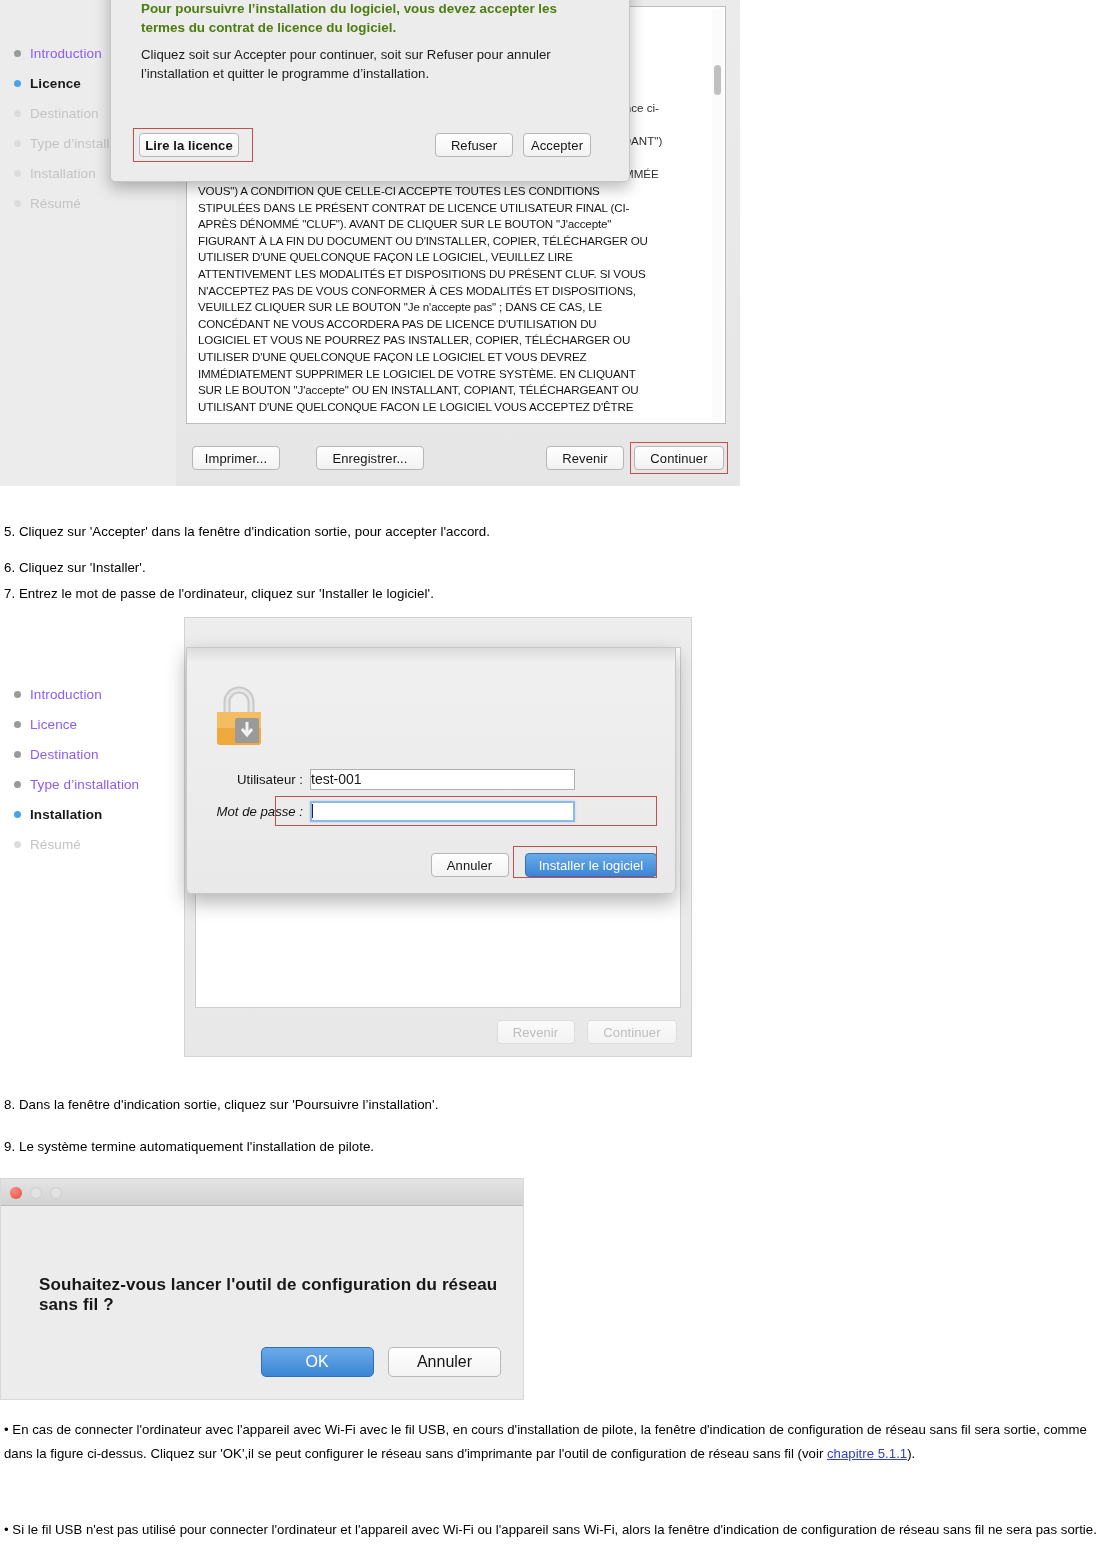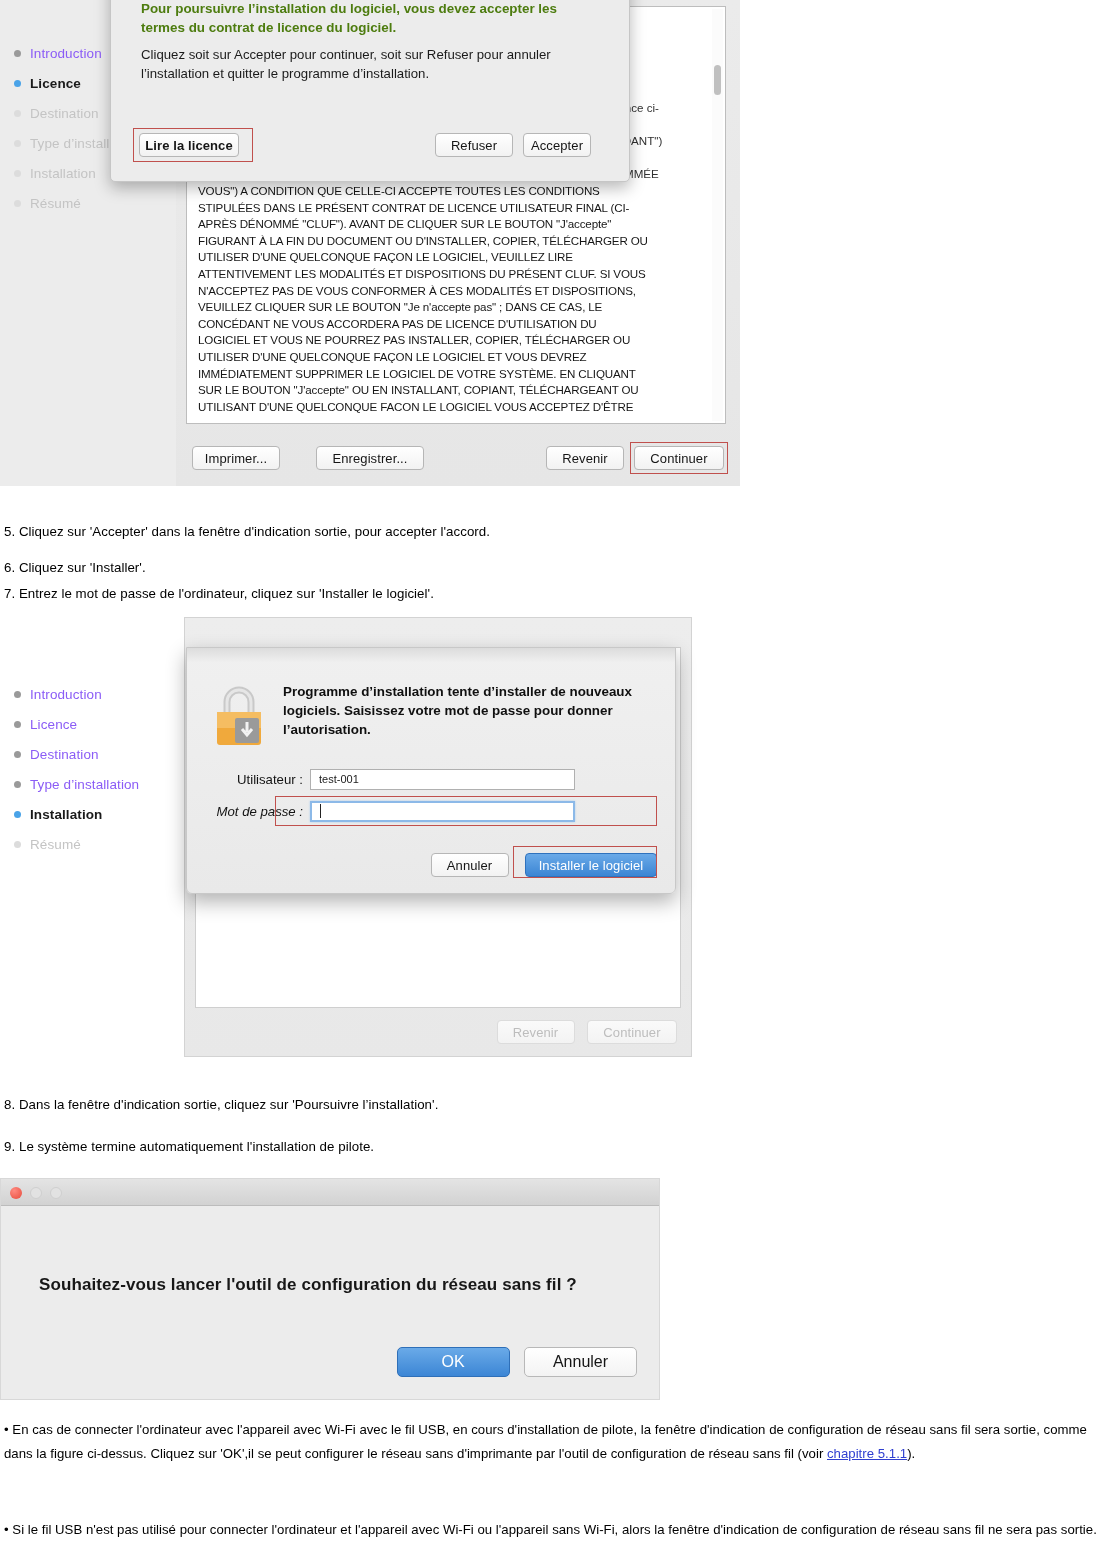--- a/index.html
+++ b/index.html
@@ -234,39 +234,39 @@
     text-align: right;
     width: 116px;
     margin-right: 7px;
   }
   .pw-input {
     width: 265px; height: 21px;
     background: #ffffff;
     border: 1px solid #b0b0b0;
     box-sizing: border-box;
     display: flex; align-items: center;
-    padding-left: 8px;
-    font-size: 11px;
+    padding-left: 0;
+    font-size: 14px;
     color: #1a1a1a;
   }
   .pw-input.focus {
     border: 2px solid #8cb9e8;
     box-shadow: 0 0 2px #aacdf0;
   }
   .caret {
     display: inline-block;
     width: 1px; height: 14px; background: #222;
   }
   #pw-sheet .pw-buttons {
     position: absolute; right: 18px; bottom: 16px;
   }
 
   
   #fig3 {
-    left: 0; top: 1178px; width: 660px; height: 222px;
+    left: 0; top: 1178px; width: 524px; height: 222px;
     background: #ececec;
     border: 1px solid #d8d8d8;
     box-sizing: border-box;
   }
   #fig3 .titlebar {
     position: absolute; left: 0; top: 0; right: 0; height: 26px;
     background: linear-gradient(to bottom,#e4e4e4 0%,#d2d2d2 100%);
     border-bottom: 1px solid #bcbcbc;
   }
   .tl {
@@ -464,21 +464,20 @@
       <svg class="lock-icon" viewBox="0 0 56 64">
         <path d="M16 28 V18 a12 12 0 0 1 24 0 V28" fill="none" stroke="#c9c9c9" stroke-width="7"></path>
         <path d="M16 28 V18 a12 12 0 0 1 24 0 V28" fill="none" stroke="#e6e6e6" stroke-width="3"></path>
         <rect x="6" y="28" width="44" height="33" rx="3" fill="#f0a93c"></rect>
         <rect x="6" y="28" width="44" height="12" rx="3" fill="#f6c濃" opacity="0"></rect>
         <rect x="6" y="28" width="44" height="16" fill="#f5bd62"></rect>
         <rect x="24" y="34" width="24" height="25" rx="2" fill="#9a9a9a"></rect>
         <path d="M36 38 v10 M31 45 l5 6 l5 -6" stroke="#f2f2f2" stroke-width="3" fill="none"></path>
       </svg>
 
-      <div class="pw-title">Programme d’installation tente d’installer de nouveaux logiciels. Saisissez votre mot de passe pour donner l’autorisation.</div>
 
       <div class="pw-row" style="left:0; top:120px;">
         <span class="pw-label">Utilisateur :</span>
         <span class="pw-input">test-001</span>
       </div>
 
       <div class="pw-row" style="left:0; top:152px;font-style:italic;">
         <span class="pw-label">Mot de passe :</span>
         <span class="pw-input focus">
             <span class="caret"></span>

